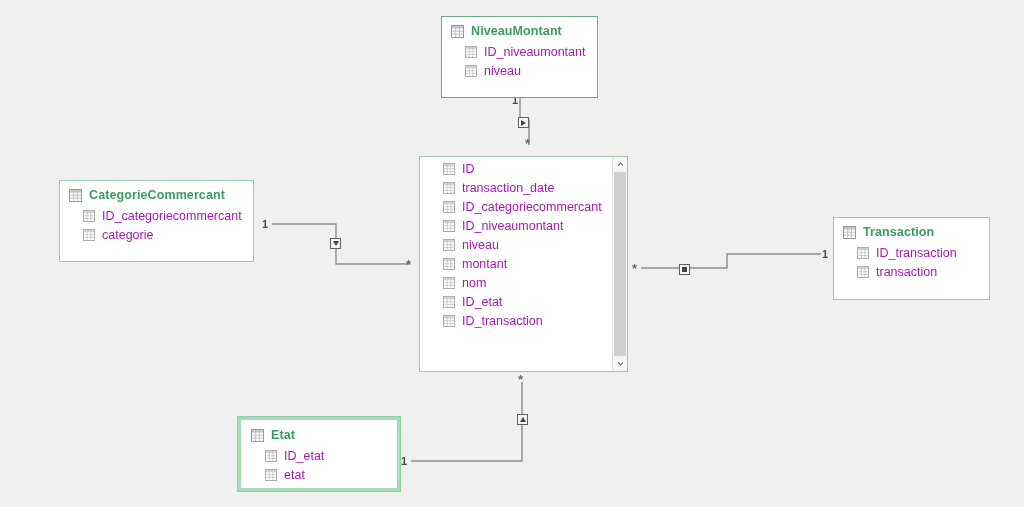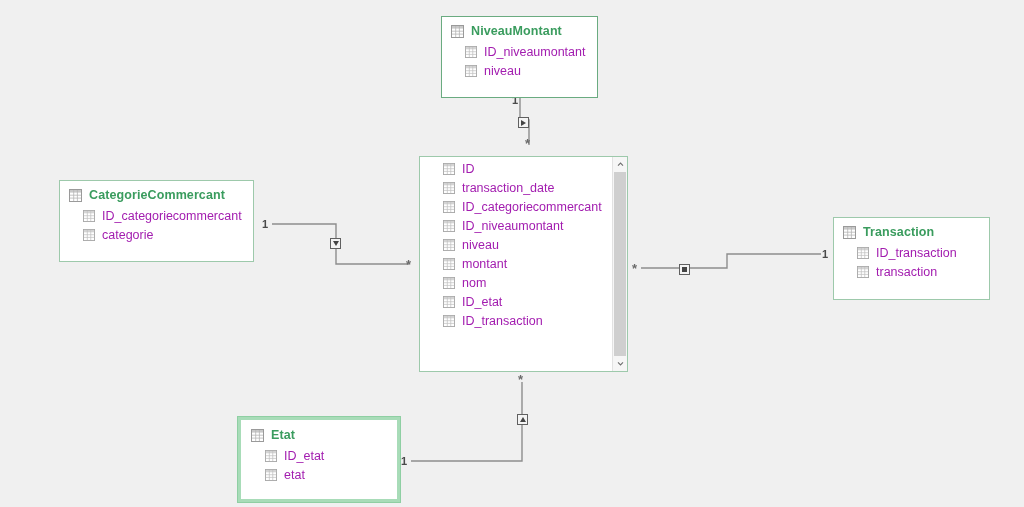--- a/index.html
+++ b/index.html
@@ -459,21 +459,21 @@
             <line x1="4.7" y1="1" x2="4.7" y2="12" stroke="#c0c0c0" stroke-width="0.8"></line>
             <line x1="8.4" y1="1" x2="8.4" y2="12" stroke="#c0c0c0" stroke-width="0.8"></line>
             <line x1="1" y1="6.2" x2="12" y2="6.2" stroke="#c0c0c0" stroke-width="0.8"></line>
             <line x1="1" y1="9.1" x2="12" y2="9.1" stroke="#c0c0c0" stroke-width="0.8"></line>
           </svg>
         <span class="field-name">transaction</span>
       </div>
     </div>
   </div>
 
-  <div class="entity selected" style="left:241px; top:420px; width:156px; height:79px;">
+  <div class="entity selected" style="left:241px; top:420px; width:156px; height:68px;">
     <div class="entity-header">
       <svg class="grid-icon" width="13" height="13" viewBox="0 0 13 13">
         <rect x="0.5" y="0.5" width="12" height="12" fill="#ffffff" stroke="#9a9a9a"></rect>
         <rect x="1" y="1" width="11" height="2.6" fill="#c9c9c9"></rect>
         <line x1="4.7" y1="1" x2="4.7" y2="12" stroke="#b5b5b5" stroke-width="0.8"></line>
         <line x1="8.4" y1="1" x2="8.4" y2="12" stroke="#b5b5b5" stroke-width="0.8"></line>
         <line x1="1" y1="6.2" x2="12" y2="6.2" stroke="#b5b5b5" stroke-width="0.8"></line>
         <line x1="1" y1="9.1" x2="12" y2="9.1" stroke="#b5b5b5" stroke-width="0.8"></line>
       </svg>
       <div class="entity-title">Etat</div>

